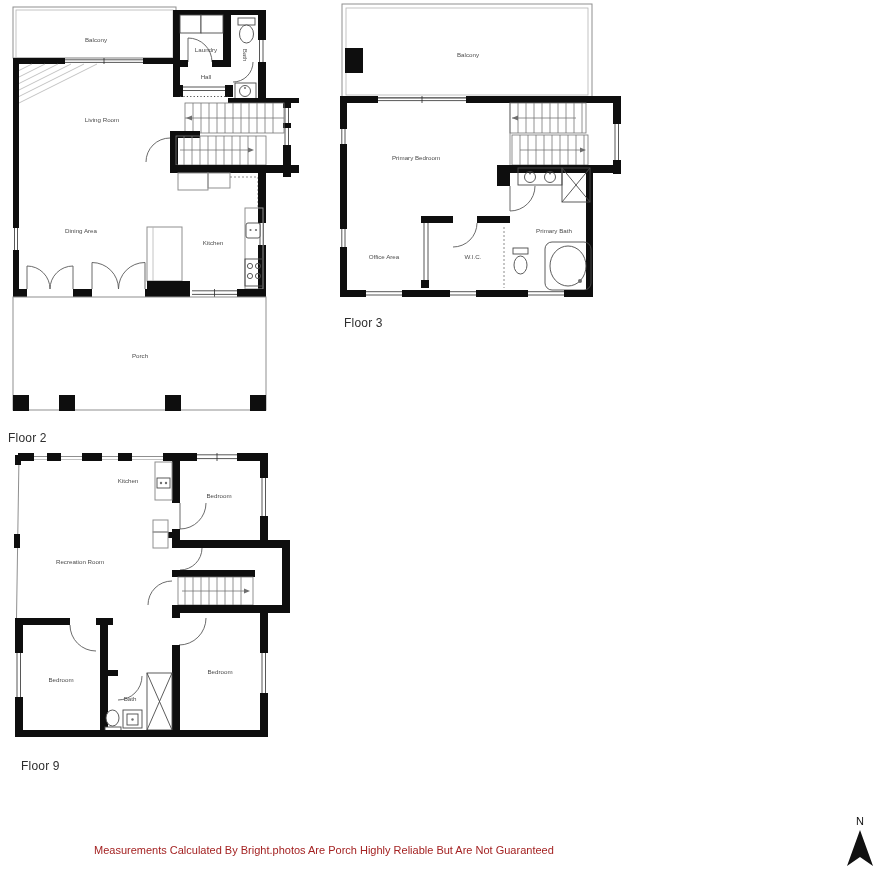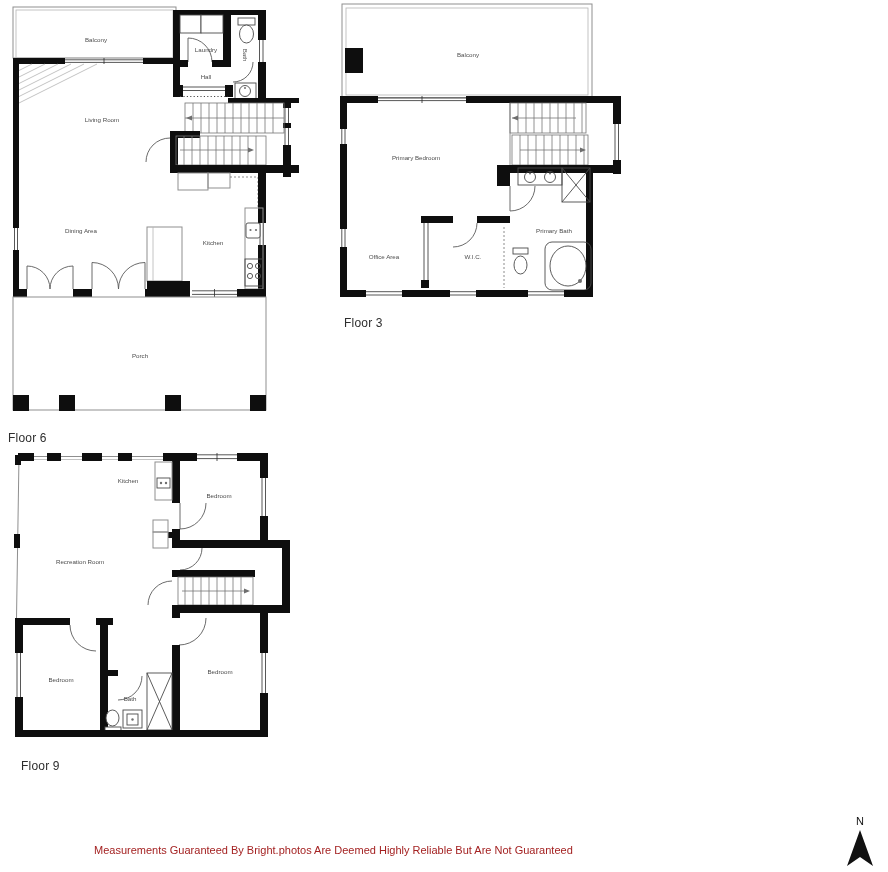--- a/index.html
+++ b/index.html
@@ -409,22 +409,22 @@
   <rect class="wall" x="7" y="282" width="253" height="7"></rect>
 
   <text class="lbl" x="120" y="35">Kitchen</text>
   <text class="lbl" x="211" y="50">Bedroom</text>
   <text class="lbl" x="72" y="116">Recreation Room</text>
   <text class="lbl" x="212" y="226">Bedroom</text>
   <text class="lbl" x="53" y="234">Bedroom</text>
   <text class="lbl" x="122" y="253">Bath</text>
 </svg>
 
-<div class="floor-label" style="left:8px;top:431px">Floor 6</div>
+<div class="floor-label" style="left:8px;top:431px">Floor 2</div>
 <div class="floor-label" style="left:344px;top:316px">Floor 3</div>
 <div class="floor-label" style="left:21px;top:759px">Floor 9</div>
 
-<div class="disclaimer">Measurements Guaranteed By Bright.photos Are Deemed Highly Reliable But Are Not Guaranteed</div>
+<div class="disclaimer">Measurements Calculated By Bright.photos Are Porch Highly Reliable But Are Not Guaranteed</div>
 
 <svg class="plan" style="left:840px;top:806px" width="42" height="66" viewBox="0 0 42 66">
   <text class="nlbl" x="20" y="19">N</text>
   <polygon points="20,24 33,60 20,51 7,60" fill="#111111"></polygon>
 </svg>
 
 </body></html>

